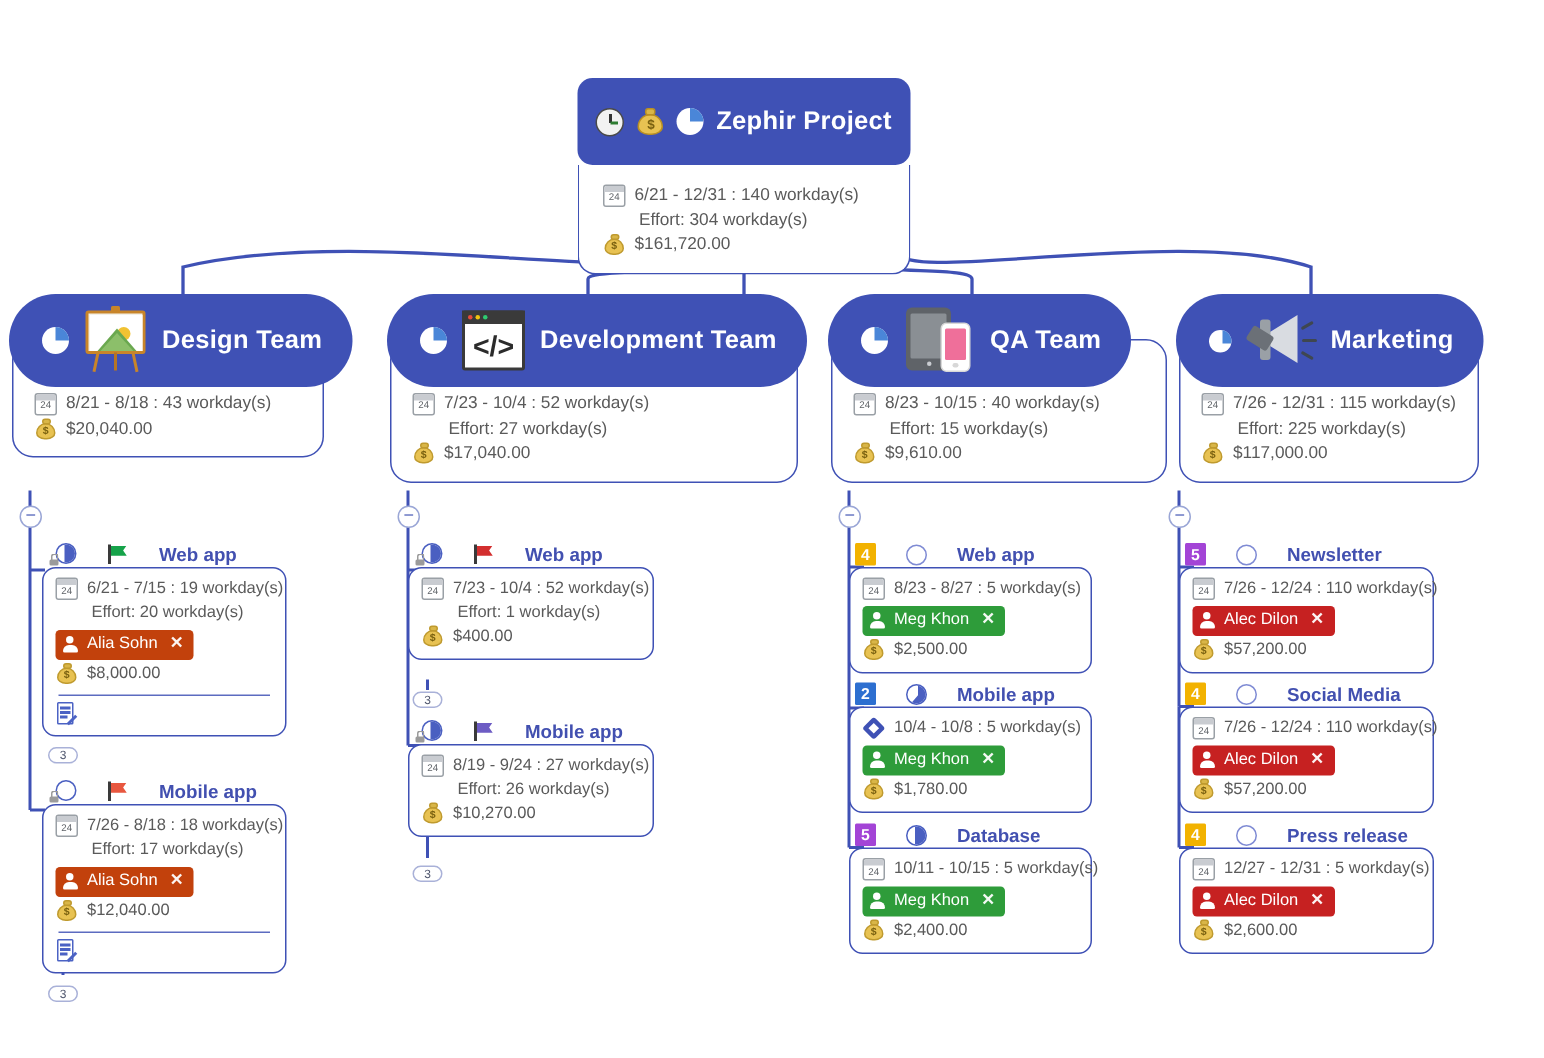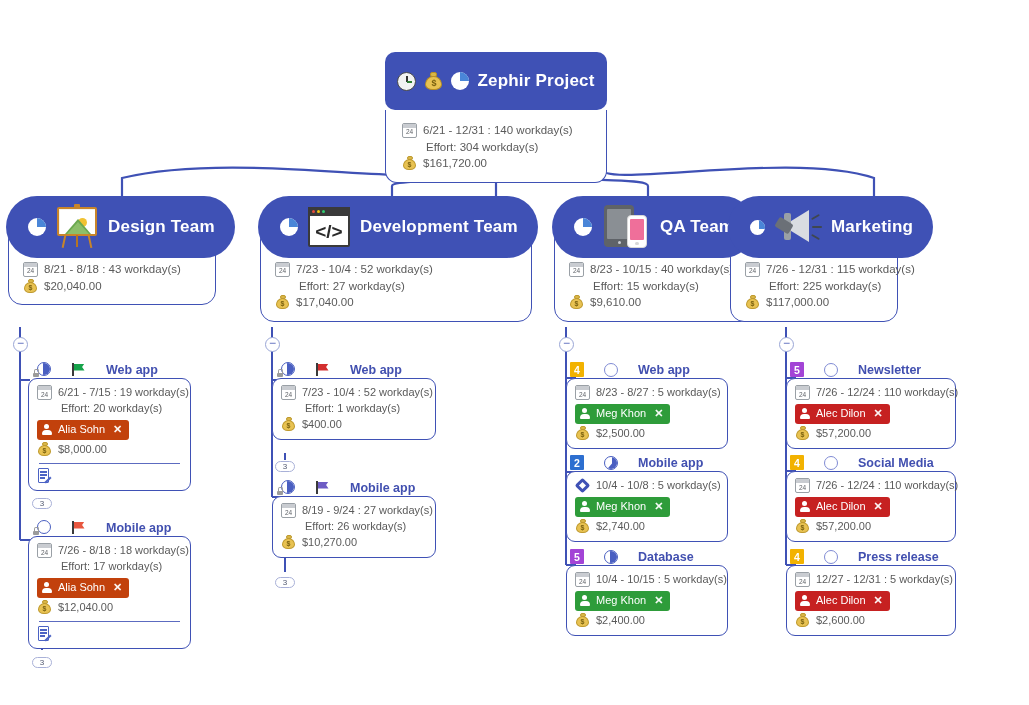--- a/index.html
+++ b/index.html
@@ -609,55 +609,55 @@
           <span>Meg Khon</span>
           <span class="x">✕</span>
         </span>
       </div>
       <div class="row">
         <span class="moneybag">
             <span class="bag"></span>
             <span class="knot"></span>
             <span class="s">$</span>
           </span>
-        <span class="txt">$2,740.00</span>
+        <span class="txt">$1,780.00</span>
       </div>
     </div>
   </div>
 
   <div class="subnode" style="left:566px; top:549px; width:162px;">
     <div class="sublabel">
       <span class="prio p5">5</span>
       <span class="pie p50"></span>
       <span>Database</span>
     </div>
     <div class="subbody">
       <div class="row">
         <span class="cal"></span>
-        <span class="txt">10/4 - 10/15 : 5 workday(s)</span>
+        <span class="txt">10/11 - 10/15 : 5 workday(s)</span>
       </div>
       <div class="row" style="margin:3px 0 2px 0;">
         <span class="chip green">
           <span class="pers"></span>
           <span>Meg Khon</span>
           <span class="x">✕</span>
         </span>
       </div>
       <div class="row">
         <span class="moneybag">
             <span class="bag"></span>
             <span class="knot"></span>
             <span class="s">$</span>
           </span>
         <span class="txt">$2,400.00</span>
       </div>
     </div>
   </div>
 
-  <div class="bignode" style="left:730px; top:226px; width:168px;">
+  <div class="bignode" style="left:786px; top:226px; width:200px;">
     <div class="head" style="padding-left:22px;">
       <span class="hicon hpie full" style="width:15px;height:15px;"></span>
       <span class="hicon imeg">
         <span class="cone"></span>
           <span class="band"></span>
           <span class="grip"></span>
         <span class="w1"></span>
           <span class="w2"></span>
           <span class="w3"></span>
       </span>

